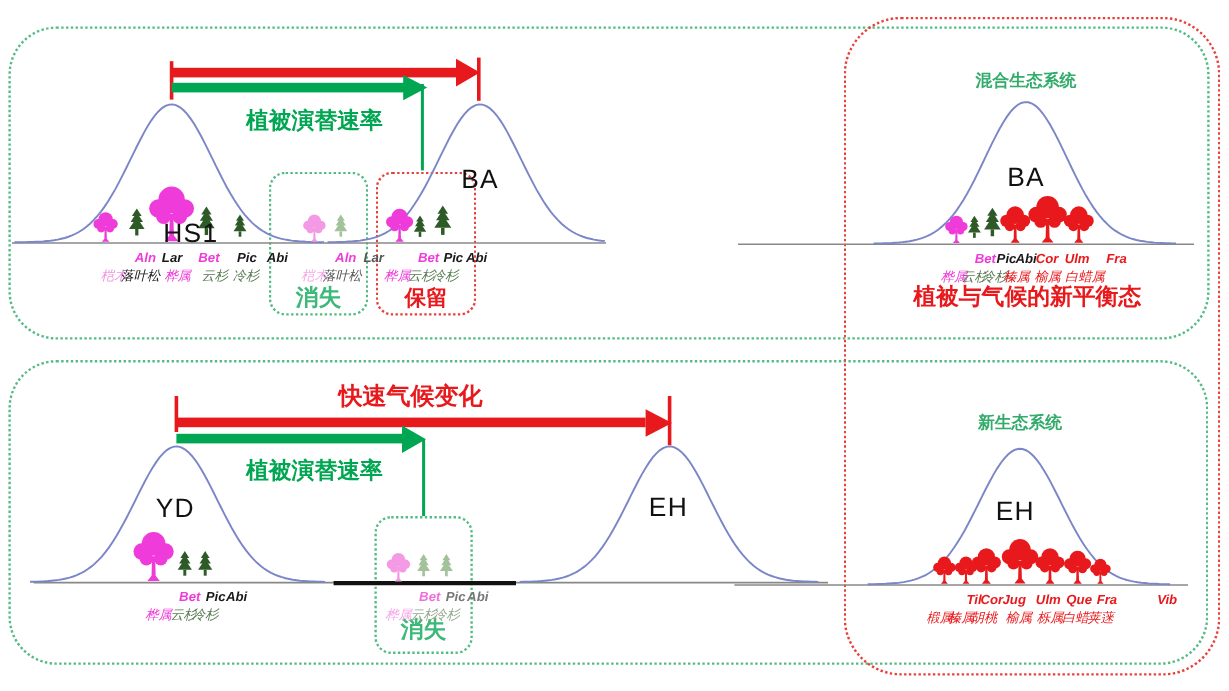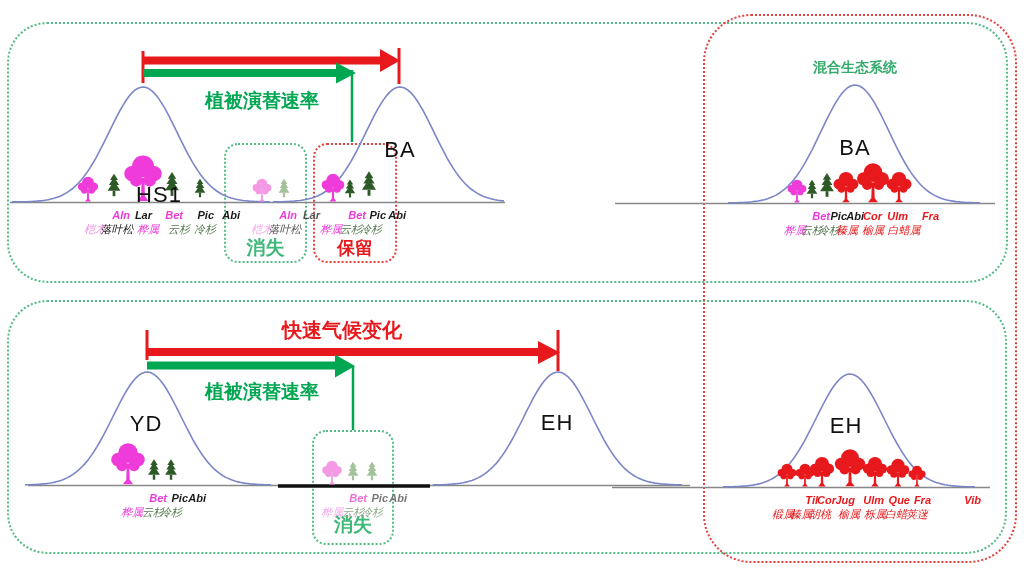--- a/index.html
+++ b/index.html
@@ -123,27 +123,29 @@
 
   <div id="labels">
     <div class="txt h-green" style="left:142px;top:88px;width:240px;">植被演替速率</div>
     <div class="txt curve-label" style="left:119px;top:138px;width:80px;margin-top:44px;">HS1</div>
     <div class="txt curve-label" style="left:360px;top:137px;width:80px;">BA</div>
     <div class="txt box-label-green" style="left:224px;top:235px;width:83px;">消失</div>
     <div class="txt box-label-red" style="left:313px;top:236px;width:84px;">保留</div>
 
     <div class="txt h-green2" style="left:755px;top:59px;width:200px;">混合生态系统</div>
     <div class="txt curve-label" style="left:815px;top:135px;width:80px;">BA</div>
+    <div class="txt h-red2" style="left:716px;top:234px;width:280px;">植被与气候的新平衡态</div>
 
     <div class="txt h-red" style="left:222px;top:317px;width:240px;">快速气候变化</div>
     <div class="txt h-green" style="left:142px;top:379px;width:240px;">植被演替速率</div>
     <div class="txt curve-label" style="left:106px;top:411px;width:80px;">YD</div>
     <div class="txt curve-label" style="left:517px;top:410px;width:80px;">EH</div>
     <div class="txt box-label-green" style="left:312px;top:512px;width:82px;">消失</div>
 
+    <div class="txt h-green2" style="left:750px;top:344px;width:200px;">新生态系统</div>
     <div class="txt curve-label" style="left:806px;top:413px;width:80px;">EH</div>
   <span class="taxon-abbr" style="left: 60px; top: 209px; color: rgb(238, 59, 217);">Aln</span>
       <span class="taxon-zh" style="left: 60px; top: 222px; color: rgb(242, 147, 226);">桤木</span>
       <span class="taxon-abbr" style="left: 82px; top: 209px; color: rgb(26, 26, 26);">Lar</span>
       <span class="taxon-zh" style="left: 82px; top: 222px; color: rgb(26, 26, 26);">落叶松</span>
       <span class="taxon-abbr" style="left: 113px; top: 209px; color: rgb(238, 59, 217);">Bet</span>
       <span class="taxon-zh" style="left: 113px; top: 222px; color: rgb(238, 59, 217);">桦属</span>
       <span class="taxon-abbr" style="left: 144px; top: 209px; color: rgb(26, 26, 26);">Pic</span>
       <span class="taxon-zh" style="left: 144px; top: 222px; color: rgb(86, 122, 80);">云杉</span>
       <span class="taxon-abbr" style="left: 170px; top: 209px; color: rgb(26, 26, 26);">Abi</span>

